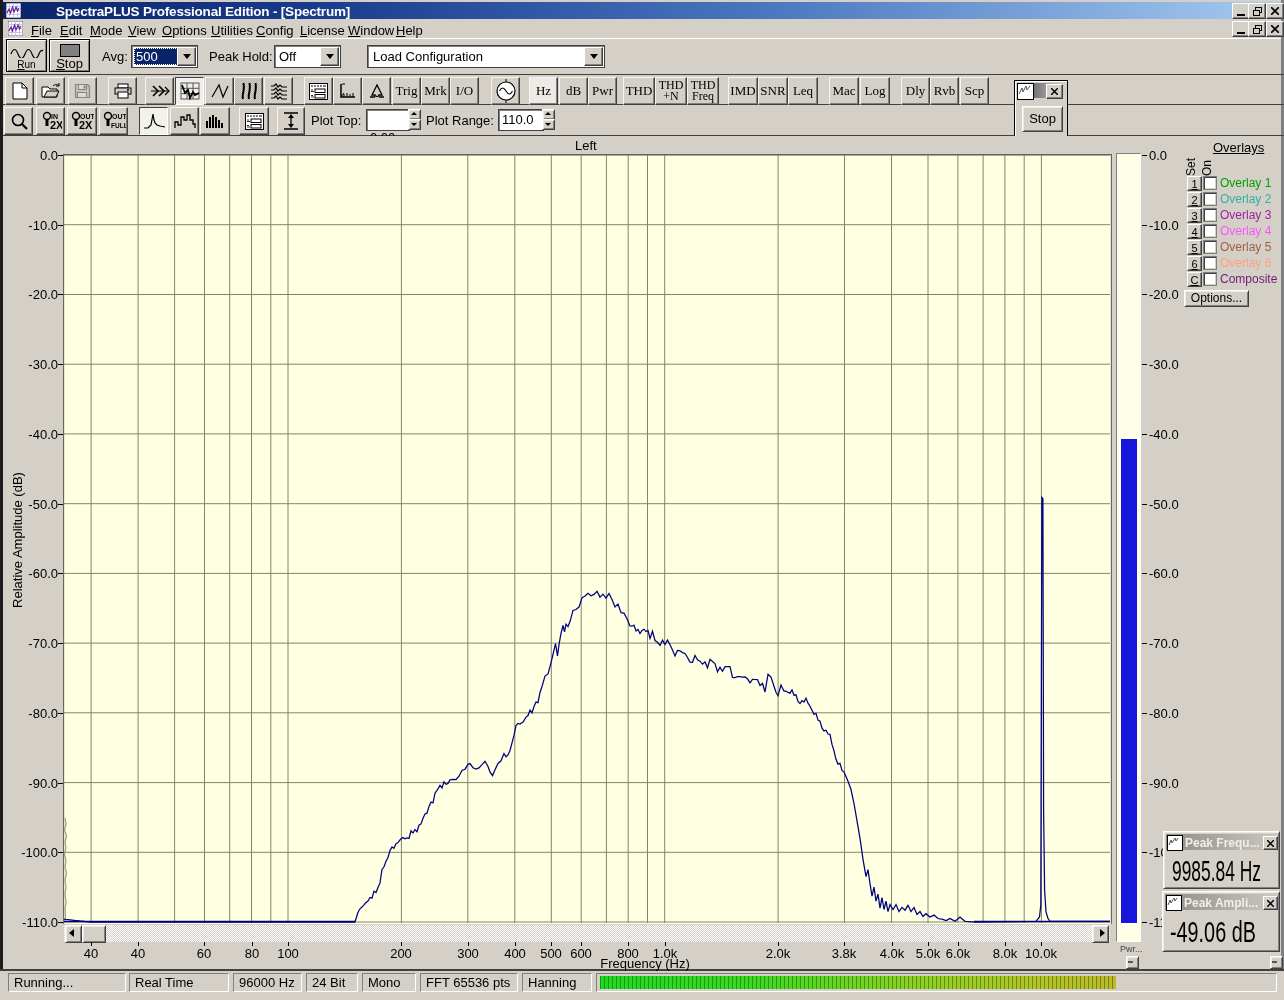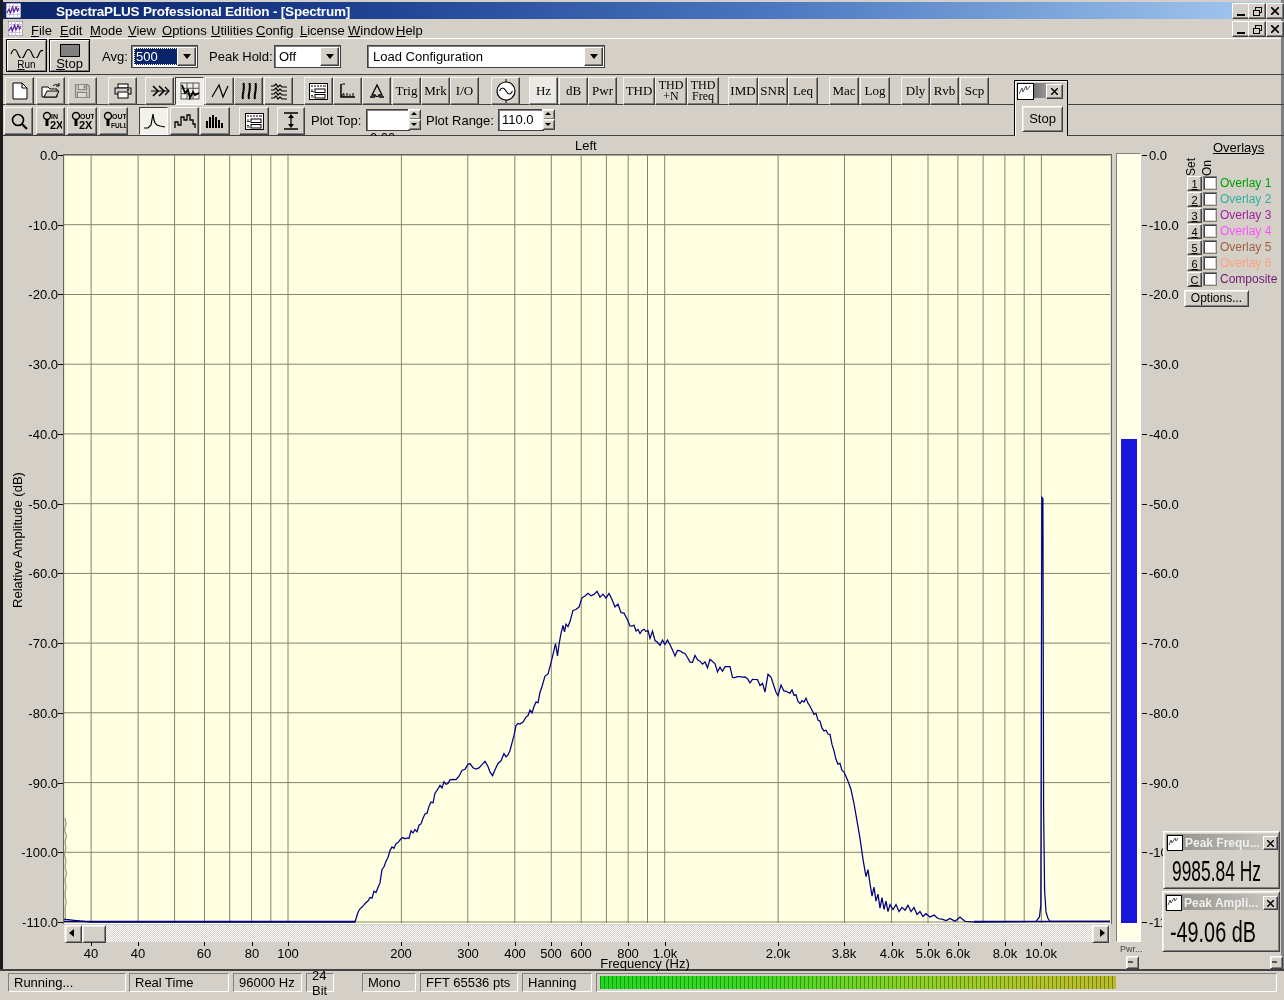--- a/index.html
+++ b/index.html
@@ -552,19 +552,19 @@
         <path d="M0 0l7 7M7 0l-7 7" stroke="#000" stroke-width="1.5"></path>
       </svg>
     </div>
  <div style="position:absolute;left:7px;top:23px;font-size:30px;transform:scaleX(0.66);transform-origin:left center;white-space:nowrap;">-49.06 dB</div>
 </div>
 
 <div class="abs" style="left:0;top:971px;width:1284px;height:29px;background:#d4d0c8;"></div>
 <div class="sbar" style="left:8px;top:973px;width:118px;">Running...</div>
 <div class="sbar" style="left:129px;top:973px;width:100px;">Real Time</div>
 <div class="sbar" style="left:233px;top:973px;width:69px;">96000 Hz</div>
-<div class="sbar" style="left:306px;top:973px;width:28px;">24 Bit</div>
+<div class="sbar" style="left:306px;top:973px;width:52px;">24 Bit</div>
 <div class="sbar" style="left:362px;top:973px;width:54px;">Mono</div>
 <div class="sbar" style="left:420px;top:973px;width:98px;">FFT 65536 pts</div>
 <div class="sbar" style="left:522px;top:973px;width:70px;">Hanning</div>
 <div class="sbar" style="left:596px;top:973px;width:681px;padding:0;">
  <div style="position:absolute;left:3px;top:2px;width:516px;height:13px;background:repeating-linear-gradient(to right,rgba(0,80,0,0.45) 0 1px,transparent 1px 4px),linear-gradient(to right,#22d822,#3fd822 30%,#8ed023 60%,#b8c226 85%,#c0b828 100%);"></div>
 </div>
 
 </body></html>

